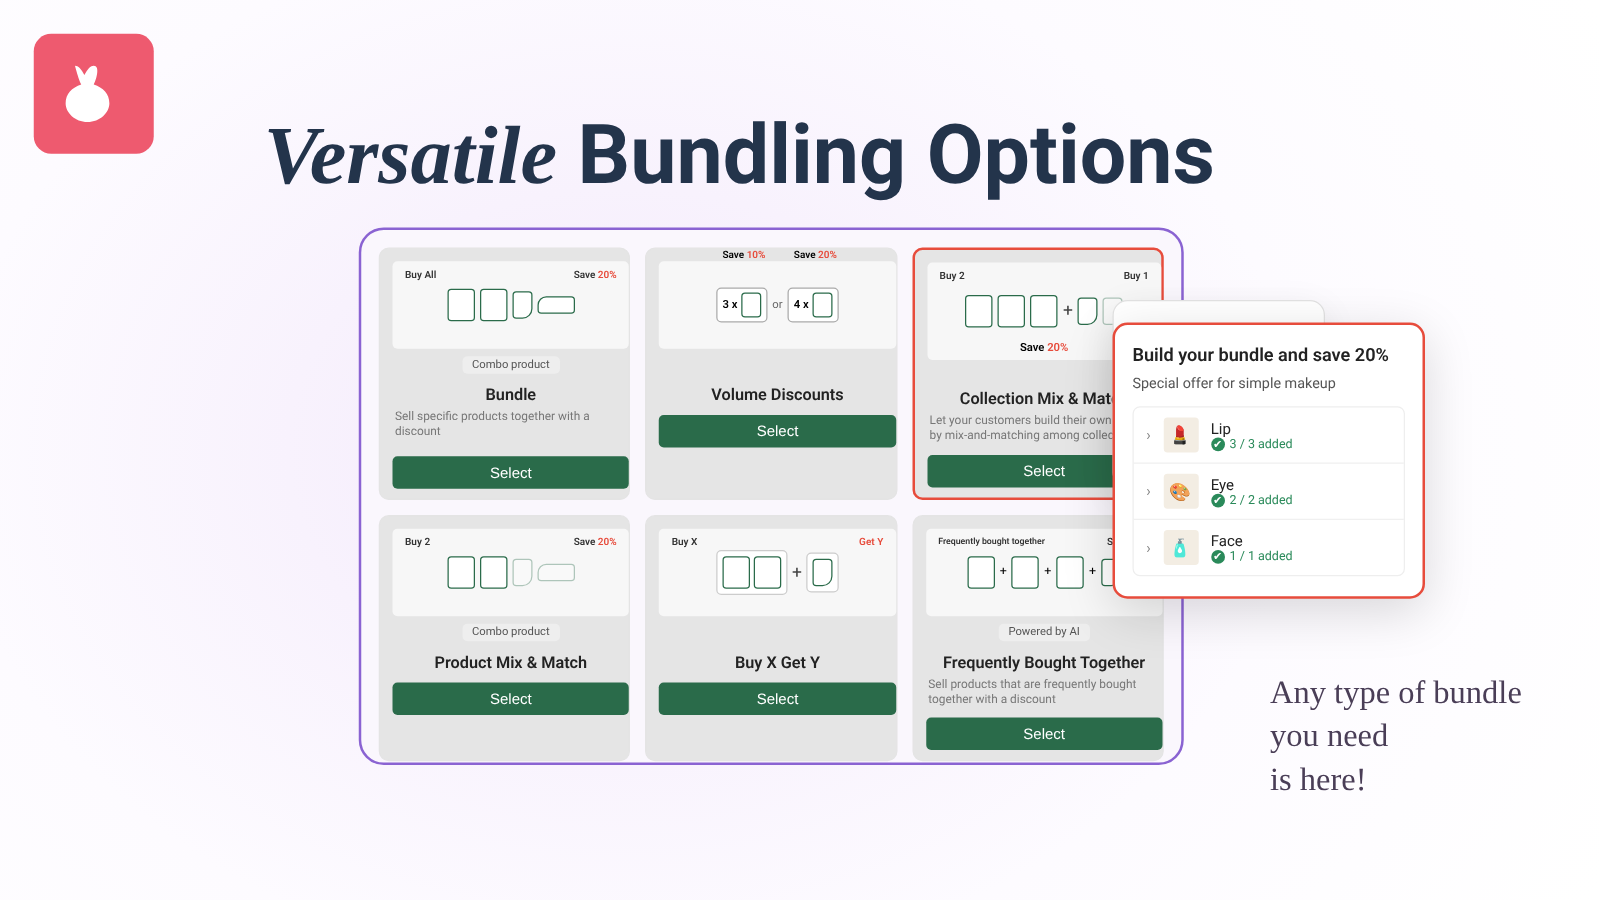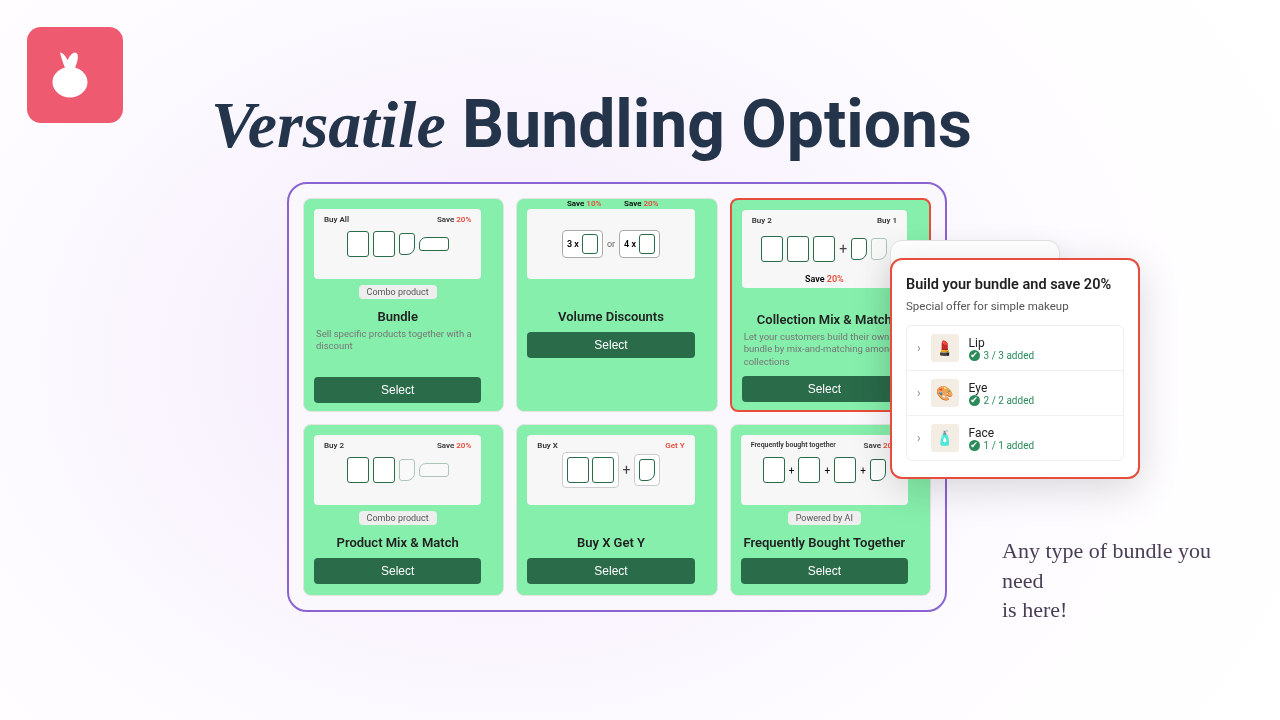--- a/index.html
+++ b/index.html
@@ -20,22 +20,22 @@
     font-size: 66px; font-weight: 700; color: #23344b;
   }
   .heading .italic { font-style: italic; font-family: "Times New Roman", serif; font-weight: 600; }
   .panel {
     position: absolute; left: 287px; top: 182px; width: 660px; height: 430px;
     border: 2px solid #8a63d2; border-radius: 20px; background: #faf7fd;
     padding: 14px; display: grid; grid-template-columns: repeat(3,1fr); grid-template-rows: repeat(2,1fr);
     gap: 12px;
   }
   .card {
-    background: #86efac; border: 1px solid #e4e4e4; border-radius: 8px;
-    display: flex; flex-direction: column; align-items: center; padding: 10px 22px 0 10px;
+    background: #e5e5e5; border: 1px solid #e4e4e4; border-radius: 8px;
+    display: flex; flex-direction: column; align-items: center; padding: 10px 0 0 10px;
     position: relative;
   }
   .card.highlight { border: 2px solid #e74c3c; }
   .ill {
     width: 100%; height: 70px; background: #f7f7f7; border-radius: 4px;
     display: flex; align-items: center; justify-content: center; gap: 4px;
     position: relative;
   }
   .ill .tinylabel { position: absolute; font-size: 8px; font-weight: 600; top: 6px; }
   .ill .tl-left { left: 10px; color: #333; }
@@ -78,22 +78,22 @@
     border-bottom: 1px solid #f0f0f0; cursor: pointer;
   }
   .popup-row:last-child { border-bottom: none; }
   .chev { font-size: 12px; color: #888; }
   .thumb { width: 28px; height: 28px; background: #f3ede3; border-radius: 3px; display:flex; align-items:center; justify-content:center; font-size:14px; }
   .prow-text { display:flex; flex-direction:column; }
   .prow-name { font-size: 12px; color: #222; }
   .prow-status { font-size: 10px; color: #2a8a5a; display:flex; align-items:center; gap:4px; }
   .prow-status::before { content: "✔"; font-size: 9px; color:#fff; background:#2a8a5a; width:11px; height:11px; border-radius:50%; display:inline-flex; align-items:center; justify-content:center; }
   .tagline {
-    position: absolute; right: 38px; top: 536px; width: 240px;
-    font-size: 22px; color: #4a3e57; line-height: 1.35; font-family: Georgia, serif;
+    position: absolute; right: 24px; top: 536px; width: 240px;
+    font-size: 26px; color: #4a3e57; line-height: 1.35; font-family: Georgia, serif;
   }
 </style>
 </head>
 <body>
 
 <div class="logo">
   <svg viewBox="0 0 24 24">
       <path d="M6 3c1 0 2 1 3 3 1-2 2-3 3-3 2 0 1 4 0 6 3 1 5 3 5 6 0 3-3 6-7 6s-7-3-7-6c0-3 2-5 5-6-1-2-2-6-2-6z"></path>
     </svg>
 </div>
@@ -195,20 +195,21 @@
       <div class="picon"></div>
       <span style="font-size:10px;">+</span>
       <div class="picon"></div>
       <span style="font-size:10px;">+</span>
       <div class="picon"></div>
       <span style="font-size:10px;">+</span>
       <div class="picon sock"></div>
     </div>
     <div class="pill">Powered by AI</div>
     <div class="card-title">Frequently Bought Together</div>
+    <div class="card-desc">Sell products that are frequently bought together with a discount</div>
     <button class="select-btn">Select</button>
   </div>
 
 </div>
 
 <div class="popup-shadow"></div>
 
 <div class="popup">
   <div class="popup-title">Build your bundle and save 20%</div>
   <div class="popup-sub">Special offer for simple makeup</div>

